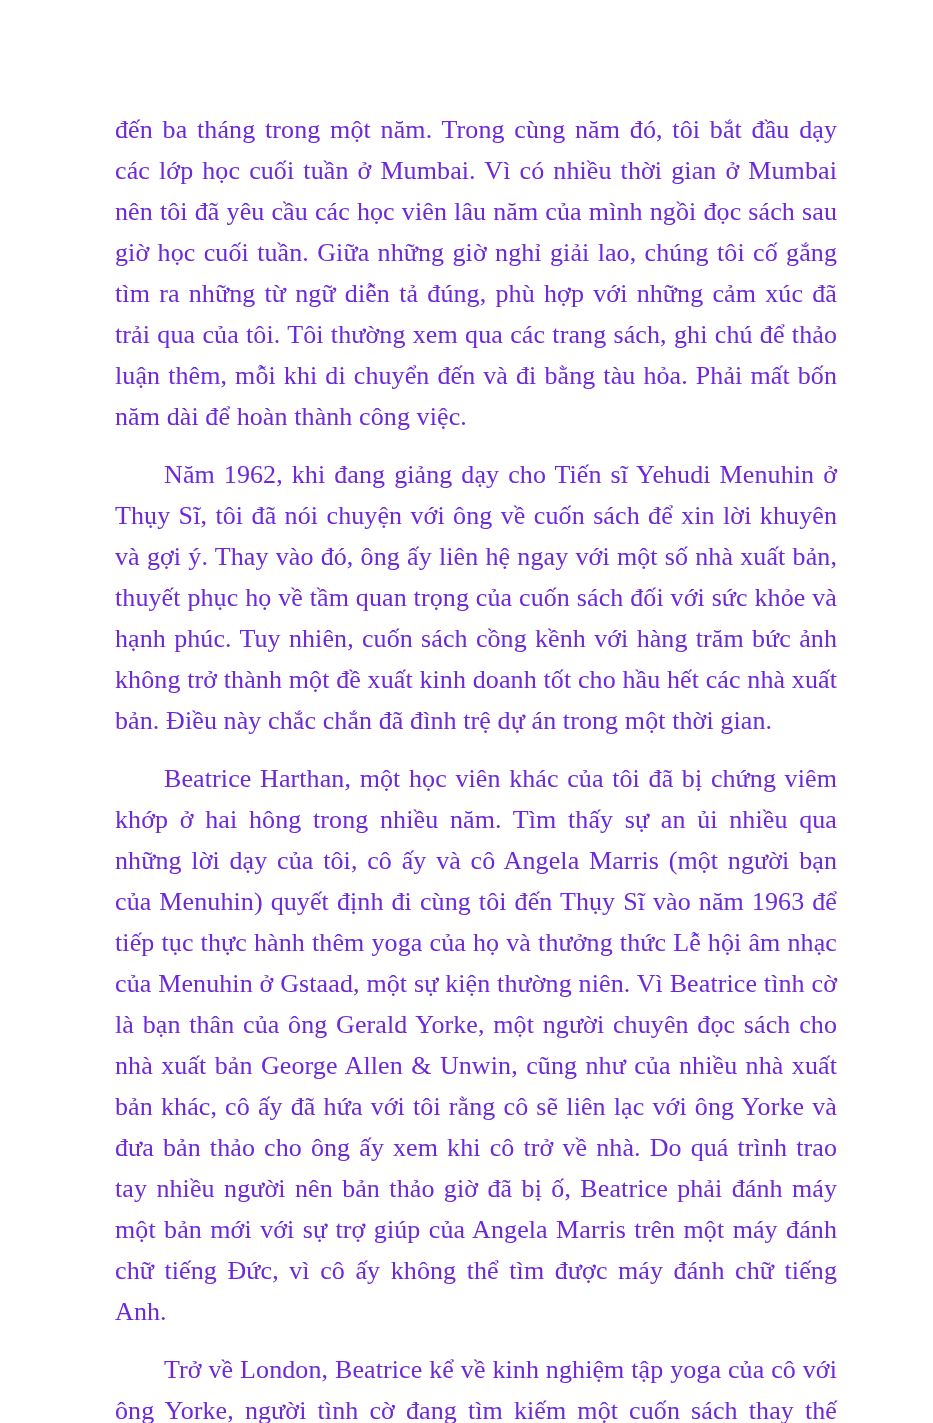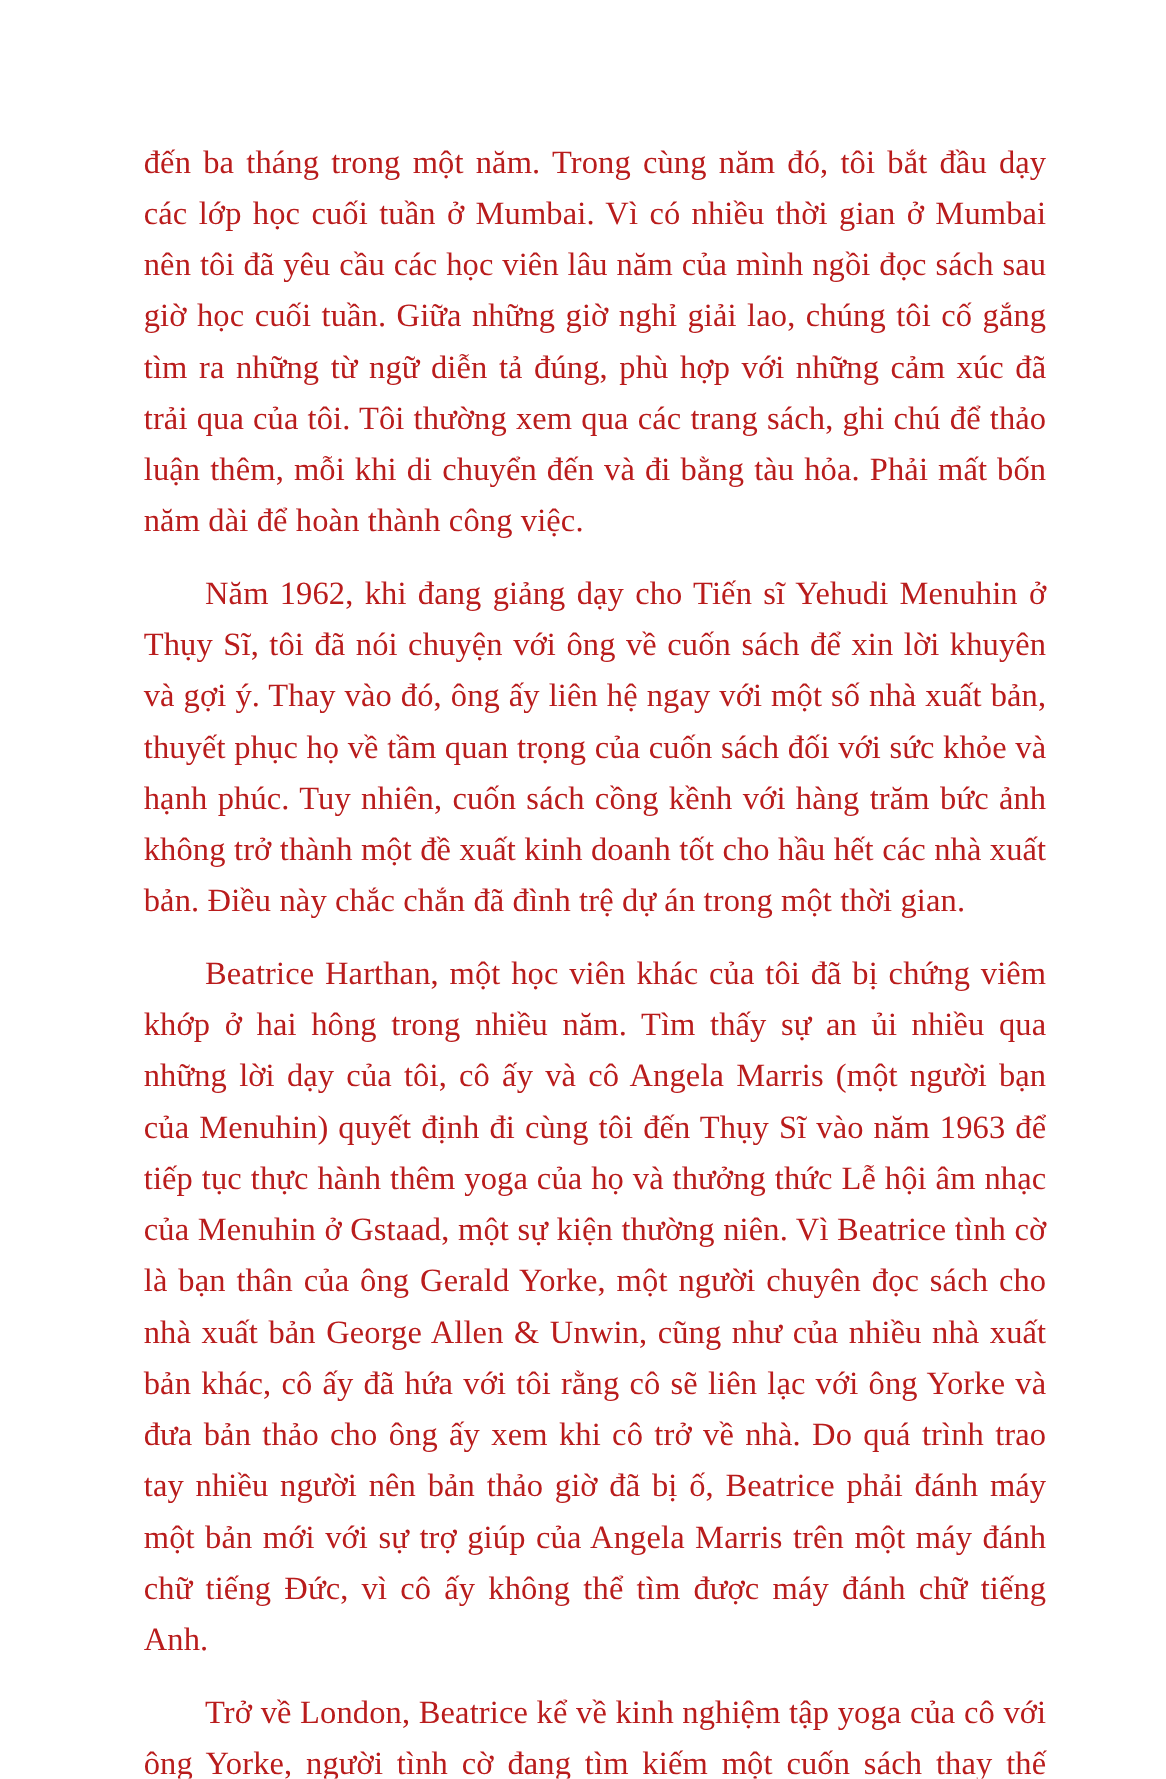--- a/index.html
+++ b/index.html
@@ -21,21 +21,21 @@
     position: absolute;
     left: 115px;
     top: 109px;
     width: 722px;
   }
   .para {
     margin: 0 0 17px 0;
     font-size: 26px;
     line-height: 41px;
     text-align: justify;
-    color: #b91c1c;
+    color: #6d28d9;
     letter-spacing: 0.1px;
   }
   .para.indented { text-indent: 49px; }
   .page-footer {
     position: absolute;
     right: 96px;
     bottom: 48px;
     display: flex;
     align-items: center;
   }

